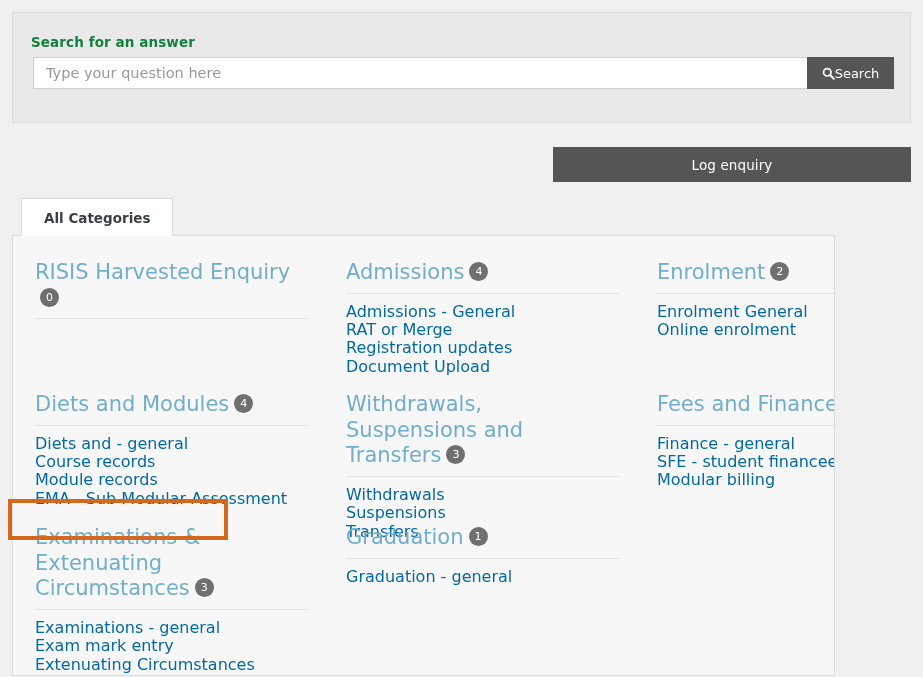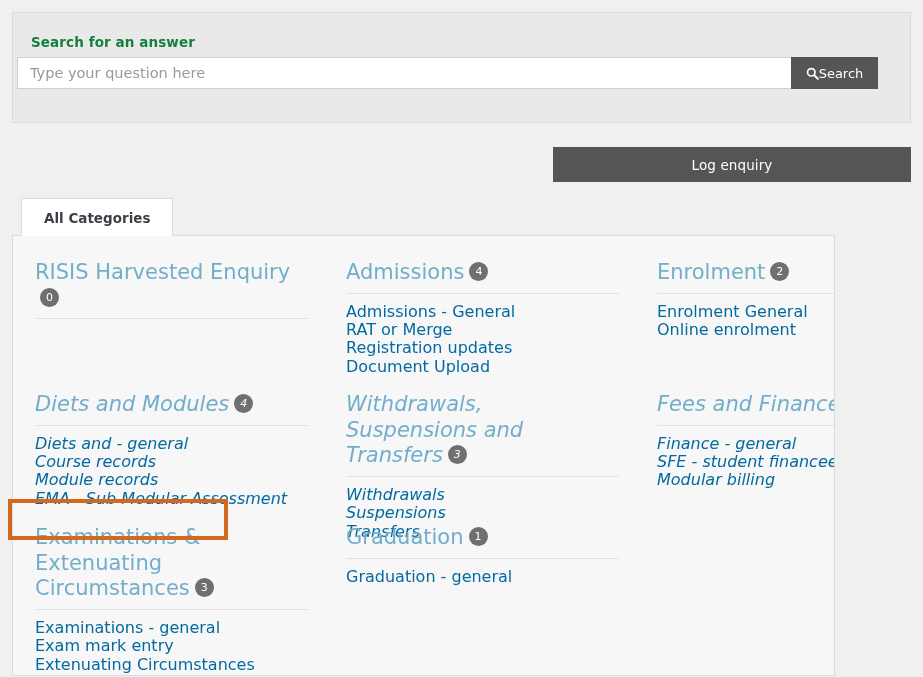--- a/index.html
+++ b/index.html
@@ -24,21 +24,21 @@
   .search-label {
     position: absolute;
     left: 18px; top: 21px;
     font-size: 13.5px;
     font-weight: bold;
     color: #15803d;
     letter-spacing: .1px;
   }
   .search-row {
     position: absolute;
-    left: 4px; top: 44px;
+    left: 20px; top: 44px;
     width: 861px; height: 32px;
     display: flex;
   }
   .search-input {
     flex: 1;
     height: 32px;
     background: #ffffff;
     border: 1px solid #cfcfcf;
     border-right: none;
     padding: 0 12px;
@@ -153,21 +153,21 @@
     font-size: 16px;
     color: #0369a1;
     line-height: 18.4px;
     text-decoration: none;
     cursor: pointer;
     white-space: nowrap;
   }
 
   
   .row-1 .cat { height: 132px; }
-  .row-2 .cat { height: 133px; font-style: italic; }
+  .row-2 .cat { height: 133px; }
   .row-3 .cat { height: 133px; }
 
   
   .highlight-box {
     position: absolute;
     left: 8px; top: 499px;
     width: 220px; height: 41px;
     border: 4px solid #d2691e;
     pointer-events: none;
     z-index: 20;

